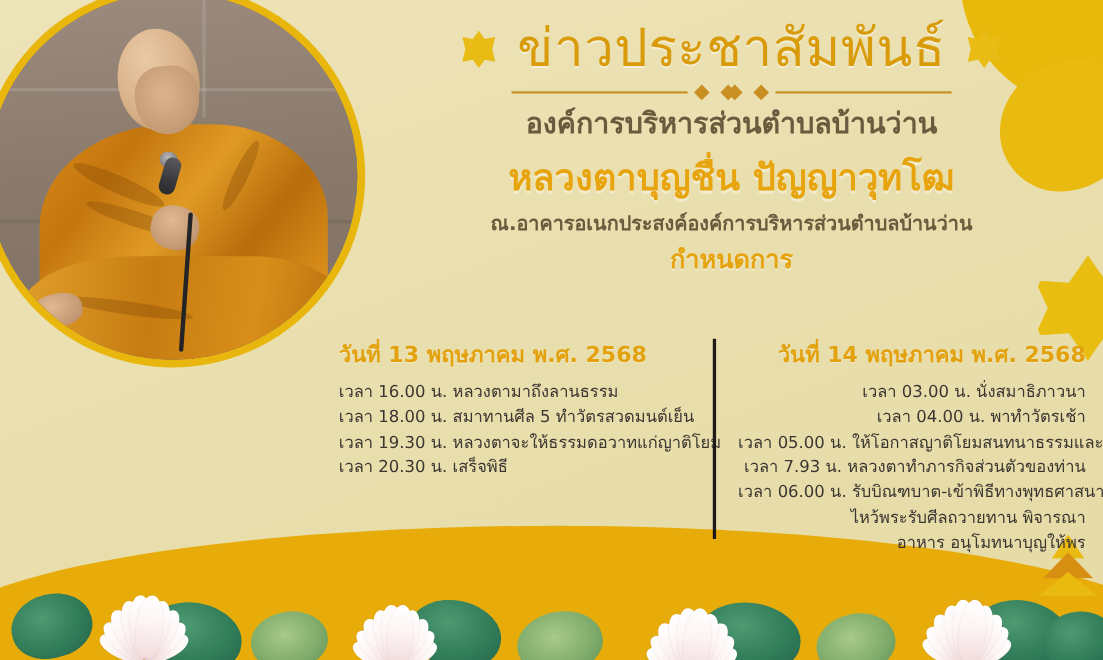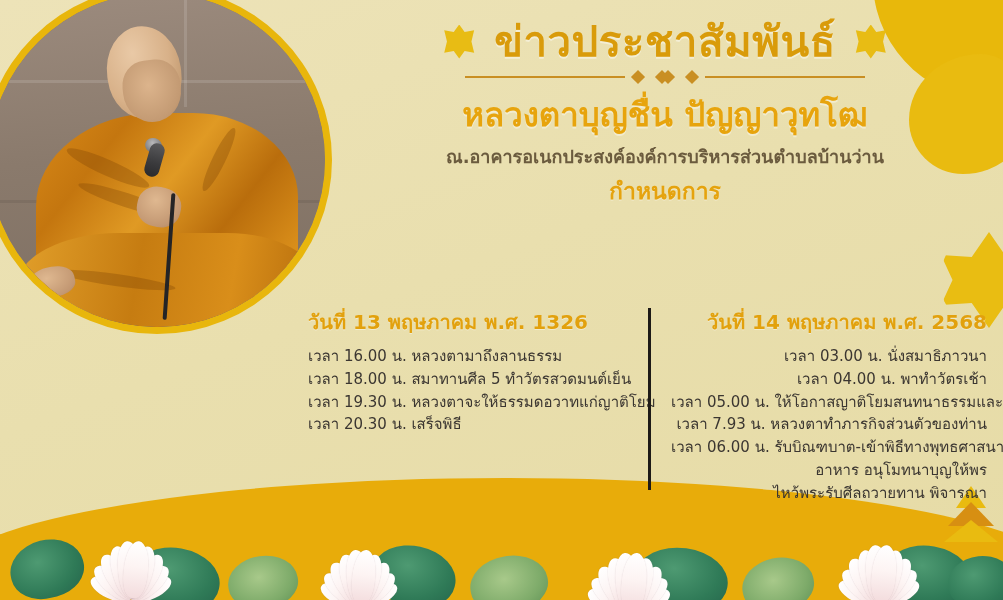--- a/index.html
+++ b/index.html
@@ -115,21 +115,21 @@
   }
   .title-row{
     display:flex; align-items:center; justify-content:center; gap:18px;
   }
   .orn{
     width:34px; height:34px; flex:none;
     background:#e8bc14;
     clip-path:polygon(50% 0%,66% 22%,94% 17%,86% 50%,94% 83%,66% 78%,50% 100%,34% 78%,6% 83%,14% 50%,6% 17%,34% 22%);
   }
   .main-title{
-    font-size:42px; font-weight:bold; color:#d99b0a;
+    font-size:48px; font-weight:normal; color:#d99b0a;
     letter-spacing:.5px; line-height:1.12;
     text-shadow:0 2px 0 rgba(255,255,255,.45);
     white-space:nowrap;
   }
   .divider{
     position:relative; width:400px; height:14px; margin:5px auto 4px;
   }
   .divider .ln{
     position:absolute; top:6px; height:2px; background:#c98f23;
   }
@@ -304,29 +304,30 @@
     <div class="divider">
       <span class="ln l"></span>
       <span class="dmd d1"></span>
       <span class="dmd d2"></span>
       <span class="cdot"></span>
       <span class="dmd d3"></span>
       <span class="dmd d4"></span>
       <span class="ln r"></span>
     </div>
 
+    <div class="sub-org">องค์การบริหารส่วนตำบลบ้านว่าน</div>
     <div class="monk-name">หลวงตาบุญชื่น ปัญญาวุทโฒ</div>
     <div class="venue">ณ.อาคารอเนกประสงค์องค์การบริหารส่วนตำบลบ้านว่าน</div>
     <div class="agenda-label">กำหนดการ</div>
   </div>
 
   <div class="schedule">
 
     <div class="col left">
-      <div class="day-head">วันที่ 13 พฤษภาคม พ.ศ. 1326</div>
+      <div class="day-head">วันที่ 13 พฤษภาคม พ.ศ. 2568</div>
       <div class="item">
         <span>เวลา 16.00 น. หลวงตามาถึงลานธรรม</span>
       </div>
       <div class="item">
         <span>เวลา 18.00 น. สมาทานศีล 5 ทำวัตรสวดมนต์เย็น</span>
       </div>
       <div class="item">
         <span>เวลา 19.30 น. หลวงตาจะให้ธรรมดอวาทแก่ญาติโยม</span>
       </div>
       <div class="item">
@@ -346,21 +347,21 @@
       </div>
       <div class="item">
         <span>เวลา 05.00 น. ให้โอกาสญาติโยมสนทนาธรรมและ</span>
       </div>
       <div class="item">
         <span>เวลา 7.93 น. หลวงตาทำภารกิจส่วนตัวของท่าน</span>
       </div>
       <div class="item">
         <span>เวลา 06.00 น. รับบิณฑบาต-เข้าพิธีทางพุทธศาสนา</span>
         
-      <span class="cont">อาหาร อนุโมทนาบุญให้พร</span><span class="cont">ไหว้พระรับศีลถวายทาน พิจารณา</span></div>
+      <span class="cont">ไหว้พระรับศีลถวายทาน พิจารณา</span><span class="cont">อาหาร อนุโมทนาบุญให้พร</span></div>
     </div>
   </div>
 
   <div class="band2"></div>
   <div class="band"></div>
 
   <div class="pagoda">
     <span class="tier t1"></span>
     <span class="tier t2"></span>
     <span class="tier t3"></span>

